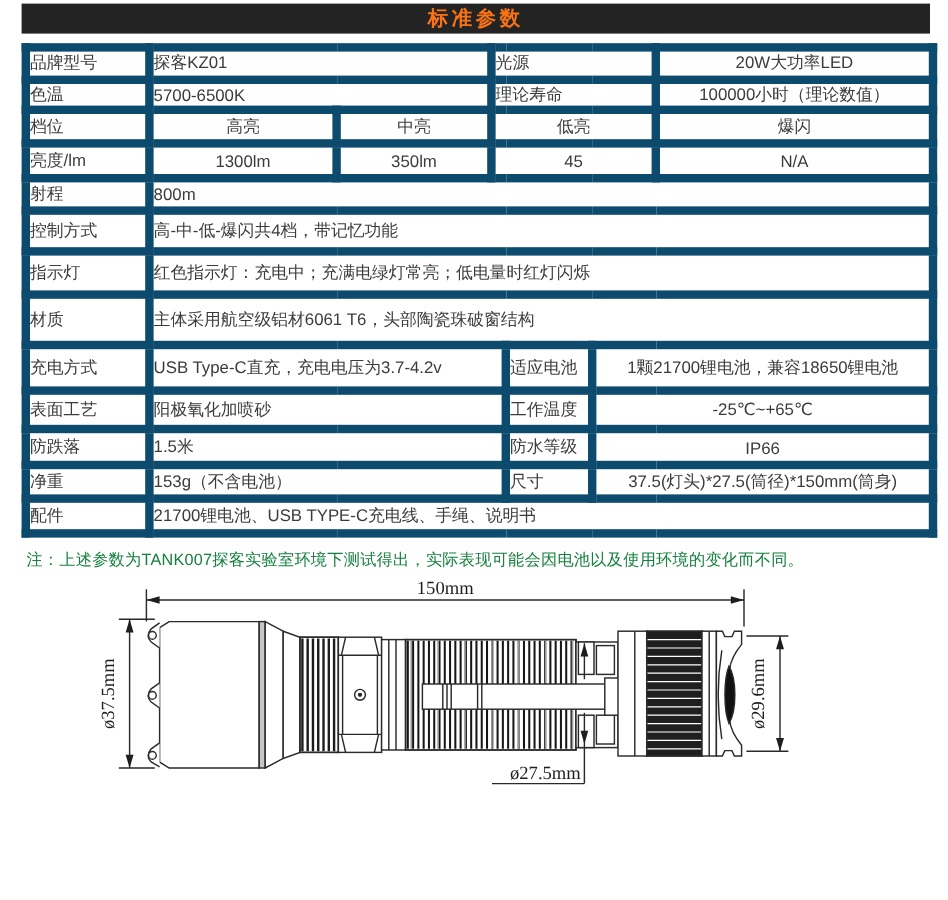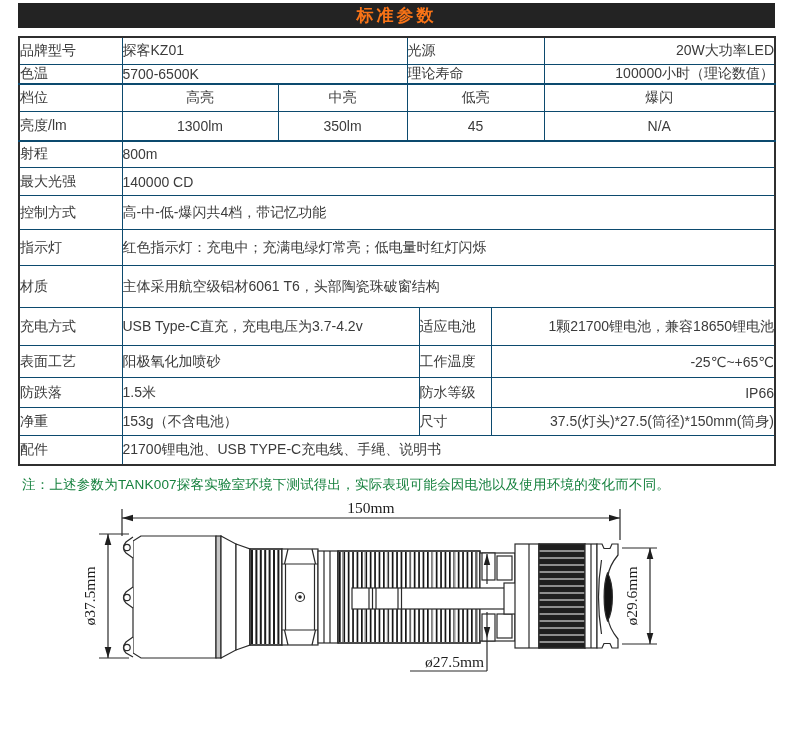--- a/index.html
+++ b/index.html
@@ -3,27 +3,27 @@
 <meta charset="utf-8">
 <style>
   html,body{margin:0;padding:0;background:#ffffff;
     font-family:"Liberation Sans","DejaVu Sans",sans-serif;color:#3b3b3b;}
   .page{width:790px;height:750px;position:relative;overflow:hidden;}
   .content{padding:3px 15px 0 18px;}
   .title-bar{width:757px;height:25px;background:#232323;color:#f97316;
     display:flex;align-items:center;justify-content:center;
     font-size:17px;font-weight:bold;letter-spacing:3px;}
   table.spec{border-collapse:collapse;table-layout:fixed;width:757px;margin-top:8px;}
-  table.spec td{border:1px solid #0c4a6e;font-size:14px;overflow:hidden;
+  table.spec td{border:7px solid #0c4a6e;font-size:14px;overflow:hidden;
     white-space:nowrap;padding:0;}
   table.spec{border:2px solid #2f2f2f;}
   tr.sec td{border-top-width:2px;margin-left:24px;}
   td.lab{padding-left:10px;text-align:left;}
   td.val{padding-left:13px;text-align:left;}
-  td.val2{padding-left:9px;text-align:right;}
+  td.val2{padding-left:9px;text-align:center;}
   td.lab2{padding-left:9px;text-align:left;}
   td.ctr{text-align:center;}
   td.vlow{vertical-align:bottom;padding-bottom:3px;}
   .h27{height:27px}.h26{height:14px}.h28{height:28px}.h29{height:29px}
   .h30{height:30px}.h32{height:32px}.h34{height:34px}.h36{height:36px}
   .h38{height:38px}.h42{height:42px}
   .footnote{font-size:13.5px;color:#15803d;margin:10px 0 0 4px;letter-spacing:.2px;}
   .drawing{margin-top:2px;}
   .dim{font-family:"Liberation Serif","DejaVu Serif",serif;font-size:15.5px;fill:#1e1e1e;}
 </style>
@@ -71,24 +71,20 @@
       <td class="lab">亮度/lm</td>
       <td class="ctr">1300lm</td>
       <td class="ctr">350lm</td>
       <td class="ctr" colspan="3">45</td>
       <td class="ctr">N/A</td>
     </tr>
     <tr class="h27 sec">
       <td class="lab">射程</td>
       <td class="val" colspan="6">800m</td>
     </tr>
-    <tr class="h28">
-      <td class="lab">最大光强</td>
-      <td class="val" colspan="6">140000 CD</td>
-    </tr>
     <tr class="h34">
       <td class="lab">控制方式</td>
       <td class="val" colspan="6">高-中-低-爆闪共4档，带记忆功能</td>
     </tr>
     <tr class="h36">
       <td class="lab">指示灯</td>
       <td class="val" colspan="6">红色指示灯：充电中；充满电绿灯常亮；低电量时红灯闪烁</td>
     </tr>
     <tr class="h42">
       <td class="lab">材质</td>

